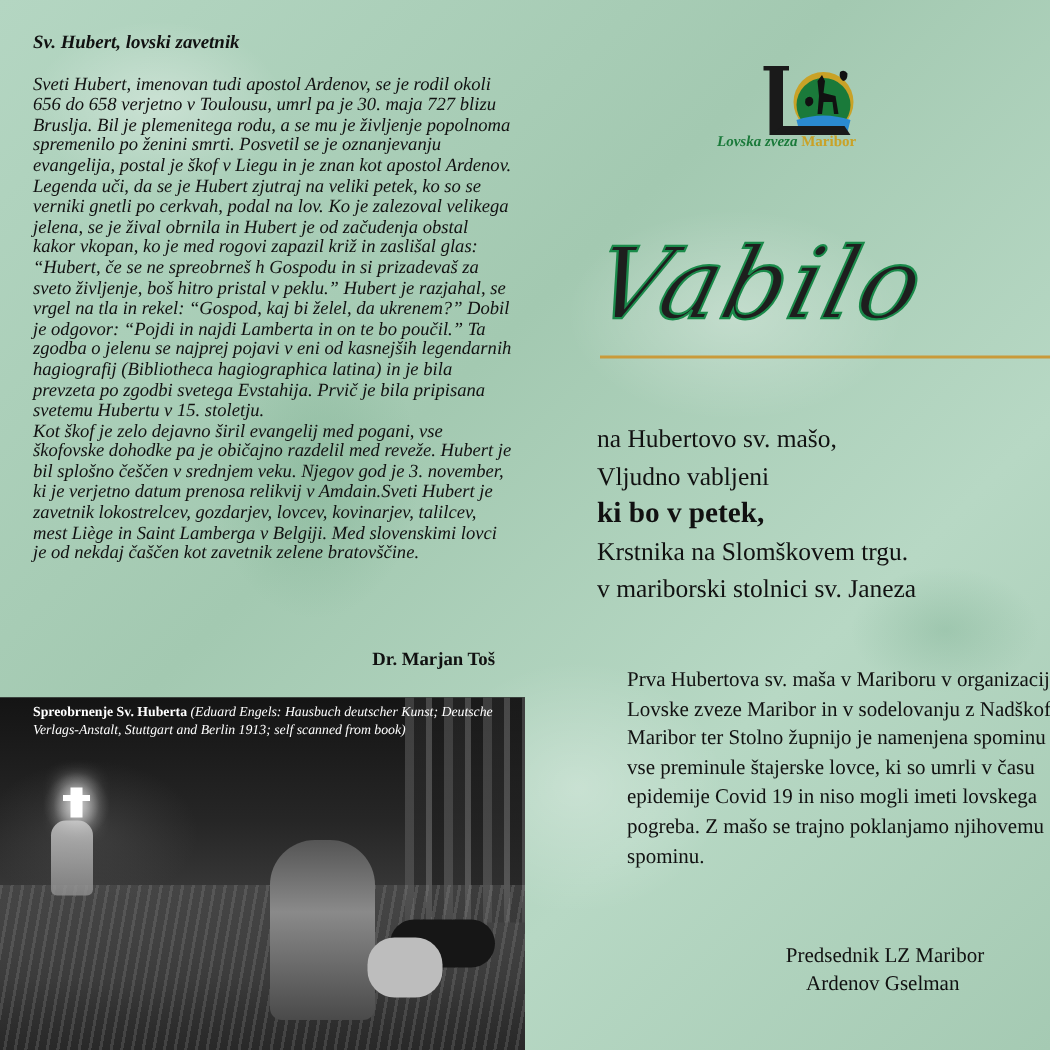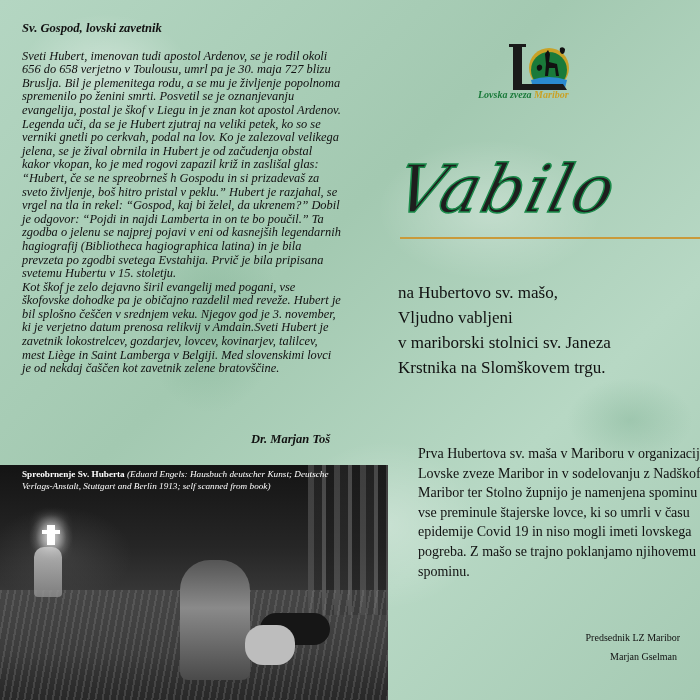--- a/index.html
+++ b/index.html
@@ -20,24 +20,24 @@
   .left {
     position:absolute; left:22px; top:22px; width:320px;
     font-style:italic; font-size:12.4px; line-height:13.6px;
   }
   .left h2 {
     margin:0 0 14px 0; font-size:12.6px; font-weight:bold; font-style:italic;
   }
   .left p { margin:0; }
   .author {
     position:absolute; left:200px; width:130px; top:432px;
-    text-align:right; font-weight:bold; font-size:12.5px;font-style:italic;
+    text-align:right; font-weight:bold; font-size:12.5px;
   }
   .photo {
-    position:absolute; left:0; top:465px; width:388px; height:235px;
+    position:absolute; left:0; top:465px; width:350px; height:235px;
     background:#1c1c1c;
     background-image:
       radial-gradient(circle 22px at 51px 72px, rgba(255,255,255,0.55), rgba(255,255,255,0.08) 70%, transparent 100%),
       radial-gradient(ellipse 90px 60px at 60px 90px, rgba(120,120,120,0.25), transparent 80%),
       linear-gradient(180deg, #141414 0%, #262626 35%, #3c3c3c 60%, #4a4a4a 80%, #2c2c2c 100%);
     overflow:hidden;
   }
   .photo .trees {
     position:absolute; right:0; top:0; width:80px; height:150px;
     background: repeating-linear-gradient(90deg, #5a5a5a 0 6px, #2a2a2a 6px 14px, #6a6a6a 14px 18px, #1e1e1e 18px 26px);
@@ -81,51 +81,51 @@
   .caption b { font-style:normal; }
   .caption i { font-style:italic; }
   .logo {
     position:absolute; left:505px; top:38px; width:80px; height:70px;
   }
   .logo-text {
     position:absolute; left:478px; top:89px; width:120px;
     font-size:10px; font-weight:bold; white-space:nowrap;
   }
   .logo-text .g { color:#1a7a3a;font-style:italic; }
-  .logo-text .y { color:#c9a227; font-style:italic; }
+  .logo-text .y { color:#c9a227; }
   .title {
     position:absolute; left:398px; top:150px;
     font-family:"DejaVu Serif", serif; font-style:italic;
     font-size:66px; line-height:80px; color:#1e1e1e;
     -webkit-text-stroke:1.5px #1a8a4a;
     letter-spacing:2px; transform:skewX(-14deg);
   }
   .rule {
     position:absolute; left:400px; top:237px; width:300px; height:2px; background:#c99a3a;
   }
   .invite {
     position:absolute; left:398px; top:280px; width:300px;
     font-size:17px; line-height:25px;
   }
   .invite .b { font-weight:bold; font-size:19.5px; }
   .info {
     position:absolute; left:418px; top:444px; width:300px;
     font-size:14px; line-height:19.6px;
   }
   .sig {
-    position:absolute; left:500px; top:628px; width:180px; text-align:right;
-    font-size:10px; line-height:19px;
+    position:absolute; left:500px; top:628px; width:180px; text-align:center;
+    font-size:14px; line-height:19px;
   }
   .sig div:last-child { padding-right:3px; }
 </style>
 </head>
 <body>
 
 <div class="left">
-  <h2>Sv. Gospod, lovski zavetnik</h2>
+  <h2>Sv. Hubert, lovski zavetnik</h2>
   <p>Sveti Hubert, imenovan tudi apostol Ardenov, se je rodil okoli 656 do 658 verjetno v Toulousu, umrl pa je 30. maja 727 blizu Bruslja. Bil je plemenitega rodu, a se mu je življenje popolnoma spremenilo po ženini smrti. Posvetil se je oznanjevanju evangelija, postal je škof v Liegu in je znan kot apostol Ardenov. Legenda uči, da se je Hubert zjutraj na veliki petek, ko so se verniki gnetli po cerkvah, podal na lov. Ko je zalezoval velikega jelena, se je žival obrnila in Hubert je od začudenja obstal kakor vkopan, ko je med rogovi zapazil križ in zaslišal glas: “Hubert, če se ne spreobrneš h Gospodu in si prizadevaš za sveto življenje, boš hitro pristal v peklu.” Hubert je razjahal, se vrgel na tla in rekel: “Gospod, kaj bi želel, da ukrenem?” Dobil je odgovor: “Pojdi in najdi Lamberta in on te bo poučil.” Ta zgodba o jelenu se najprej pojavi v eni od kasnejših legendarnih hagiografij (Bibliotheca hagiographica latina) in je bila prevzeta po zgodbi svetega Evstahija. Prvič je bila pripisana svetemu Hubertu v 15. stoletju.</p>
   <p>Kot škof je zelo dejavno širil evangelij med pogani, vse škofovske dohodke pa je običajno razdelil med reveže. Hubert je bil splošno češčen v srednjem veku. Njegov god je 3. november, ki je verjetno datum prenosa relikvij v Amdain.Sveti Hubert je zavetnik lokostrelcev, gozdarjev, lovcev, kovinarjev, talilcev, mest Liège in Saint Lamberga v Belgiji. Med slovenskimi lovci je od nekdaj čaščen kot zavetnik zelene bratovščine.</p>
 </div>
 <div class="author">Dr. Marjan Toš</div>
 
 <div class="photo">
   <div class="trees"></div>
   <div class="grass"></div>
   <div class="cross"></div>
   <div class="stag"></div>
@@ -155,22 +155,23 @@
   <span class="g">Lovska zveza</span>
   <span class="y">Maribor</span>
 </div>
 
 <div class="title">Vabilo</div>
 <div class="rule"></div>
 
 <div class="invite">
   <div>na Hubertovo sv. mašo,</div>
   <div>Vljudno vabljeni</div>
+  <div class="b">ki bo v petek,</div>
+  <div>Krstnika na Slomškovem trgu.</div>
   <div>v mariborski stolnici sv. Janeza</div>
-  <div>Krstnika na Slomškovem trgu.</div>
 </div>
 
 <div class="info">Prva Hubertova sv. maša v Mariboru v organizaciji Lovske zveze Maribor in v sodelovanju z Nadškofijo Maribor ter Stolno župnijo je namenjena spominu na vse preminule štajerske lovce, ki so umrli v času epidemije Covid 19 in niso mogli imeti lovskega pogreba. Z mašo se trajno poklanjamo njihovemu spominu.</div>
 
 <div class="sig">
   <div>Predsednik LZ Maribor</div>
-  <div>Marjan Gselman</div>
+  <div>Ardenov Gselman</div>
 </div>
 
 </body></html>

